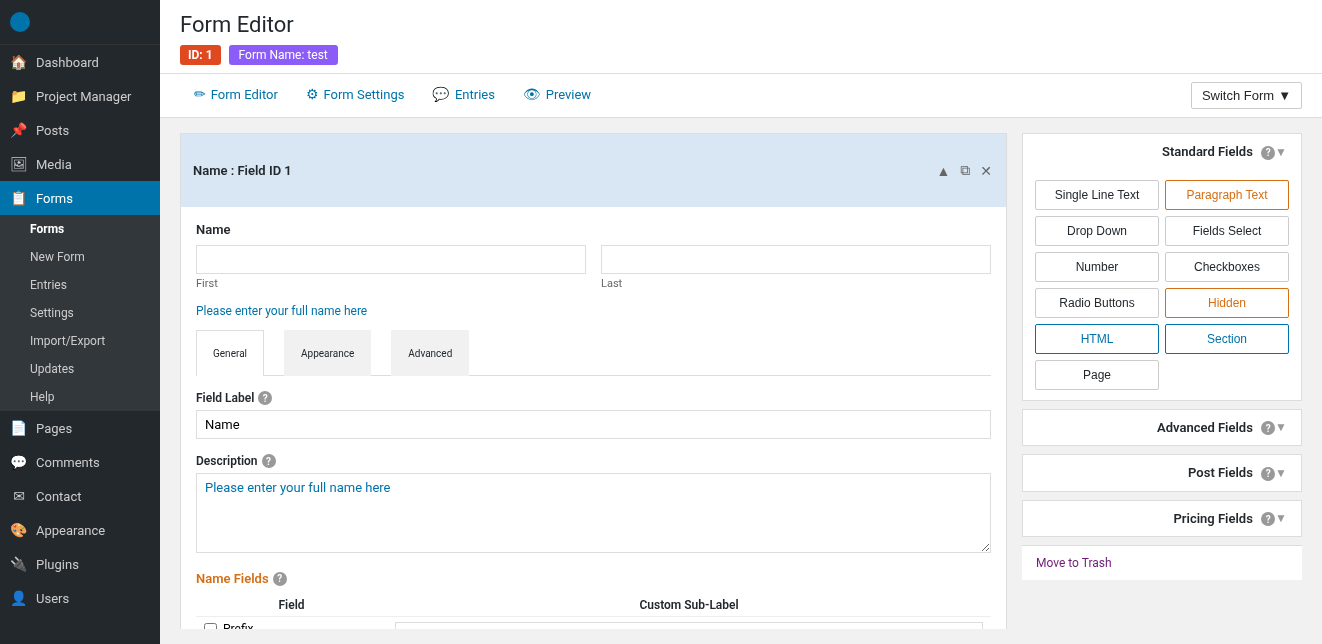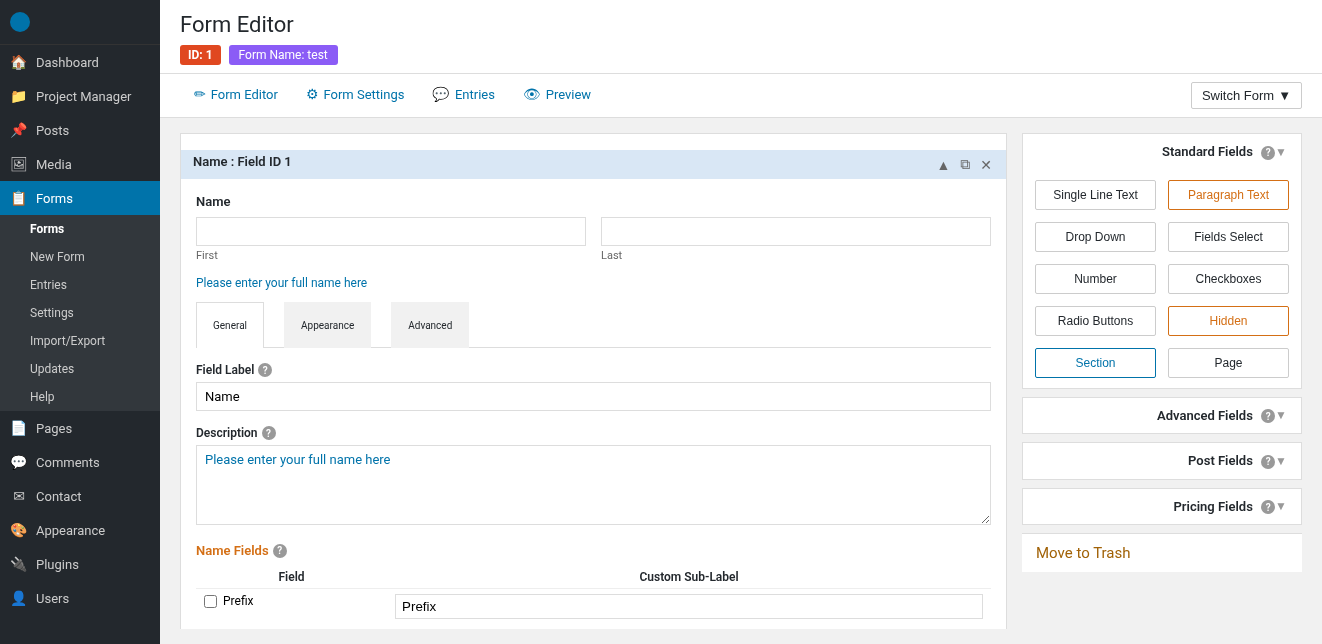--- a/index.html
+++ b/index.html
@@ -104,23 +104,23 @@
       overflow-y: auto;
       min-width: 0;
     }
 
     .field-block {
       background: #fff;
       border: 1px solid #ddd;
     }
     .field-block-header {
       background: #d9e7f5;
-      padding: 4px 12px;
-      display: flex; align-items: flex-start; justify-content: space-between;
-      font-size: 13px; font-weight: 600; color: #23282d; margin-top: 16px;
+      padding: 26px 12px;
+      display: flex; align-items: center; justify-content: space-between;
+      font-size: 13px; font-weight: 600; color: #23282d;
     }
     .field-block-header-actions { display: flex; gap: 6px; }
     .field-header-btn {
       background: none; border: none; cursor: pointer; color: #666; font-size: 14px; padding: 2px;
     }
     .field-block-body { padding: 15px; }
 
     .field-preview-label { font-size: 13px; font-weight: 600; margin-bottom: 8px; color: #23282d; }
     .name-inputs { display: flex; gap: 15px; margin-bottom: 14px; }
     .name-input-group { display: flex; flex-direction: column; flex: 1; }
@@ -193,38 +193,38 @@
     .field-group-header {
       display: flex; align-items: center; justify-content: flex-end;
       padding: 10px 14px;
       font-size: 13px; font-weight: 600; color: #23282d;
       cursor: pointer;
       background: #fff;
     }
     .field-group-header .chevron { color: #999; font-size: 12px; }
     .field-group-body { padding: 10px 12px; }
     .field-buttons-grid {
-      display: grid; grid-template-columns: 1fr 1fr; gap: 12px;
+      display: grid; grid-template-columns: 1fr 1fr; gap: 6px;
     }
     .field-type-btn {
       border: 1px solid #ccc; background: #fff; padding: 7px 8px;
       font-size: 12px; cursor: pointer; color: #23282d; text-align: center;
       border-radius: 2px;
     }
     .field-type-btn.highlight-orange { color: #d46f15; border-color: #d46f15; }
     .field-type-btn.highlight-blue { color: #0073aa; border-color: #0073aa; }
 
     
     #footer-actions {
       background: #fff;
       border-top: 1px solid #ddd;
       padding: 10px 14px;
       display: flex; align-items: center; justify-content: space-between;
     }
-    .move-to-trash { color: #a16207; font-size: 15px; cursor: pointer; text-decoration: none; }
+    .move-to-trash { color: #701a75; font-size: 12px; cursor: pointer; text-decoration: none; }
     .update-form-btn {
       background: #0073aa; color: #fff; border: none;
       padding: 8px 18px; font-size: 13px; cursor: pointer; border-radius: 2px;
     }
   </style>
 </head>
 <body>
 
 <div id="sidebar">
   <div class="sidebar-logo">
@@ -438,20 +438,21 @@
         <div class="field-group-body">
           <div class="field-buttons-grid">
             <button class="field-type-btn">Single Line Text</button>
             <button class="field-type-btn highlight-orange">Paragraph Text</button>
             <button class="field-type-btn">Drop Down</button>
             <button class="field-type-btn">Fields Select</button>
             <button class="field-type-btn">Number</button>
             <button class="field-type-btn">Checkboxes</button>
             <button class="field-type-btn">Radio Buttons</button>
             <button class="field-type-btn highlight-orange">Hidden</button>
+            <button class="field-type-btn highlight-blue">HTML</button>
             <button class="field-type-btn highlight-blue">Section</button>
             <button class="field-type-btn">Page</button>
           </div>
         </div>
       </div>
 
       <div class="field-group collapsed">
         <div class="field-group-header">
           <span>
             <span>Advanced Fields</span>

